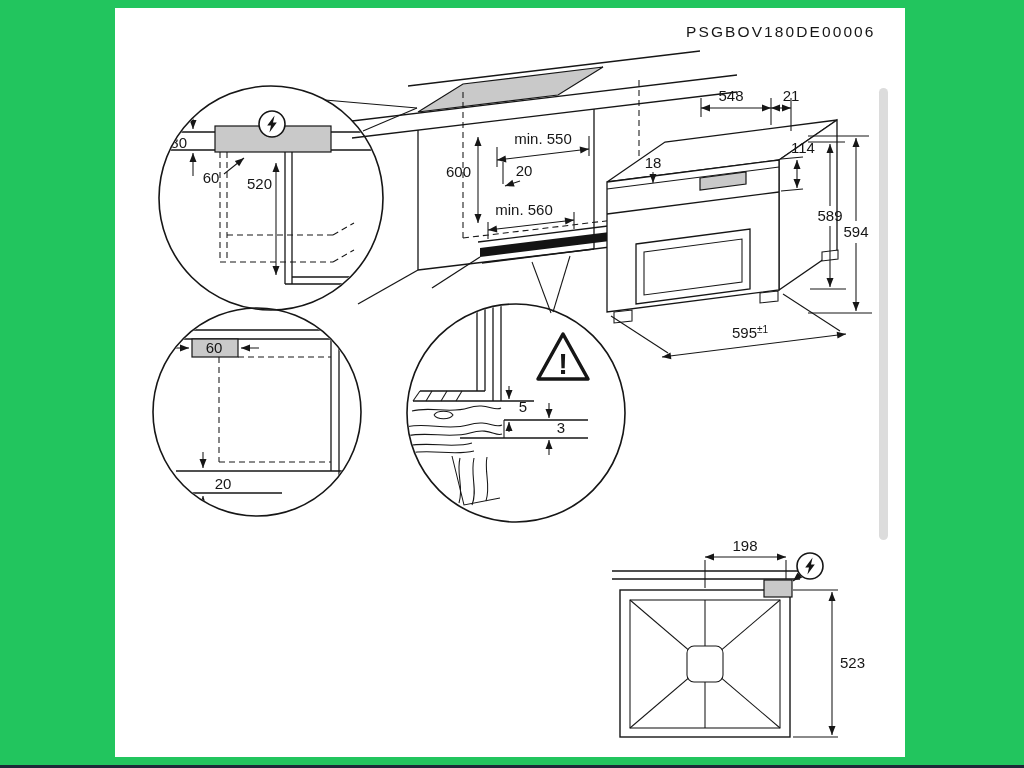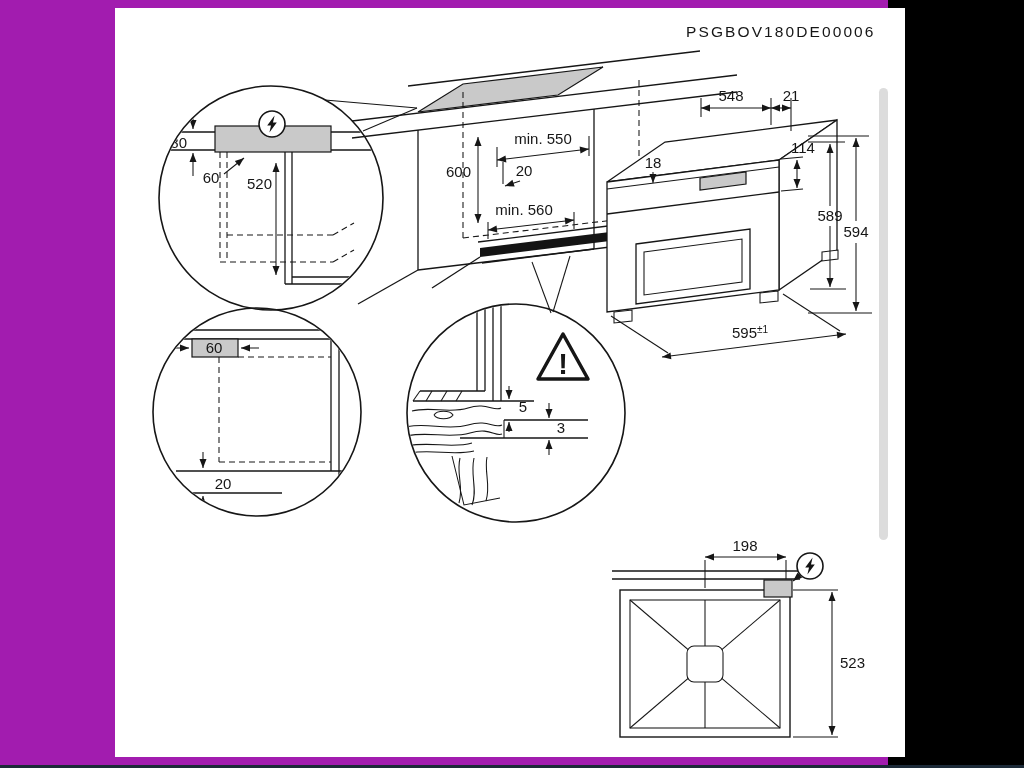--- a/index.html
+++ b/index.html
@@ -1,16 +1,16 @@
 <!DOCTYPE html>
 <html><head>
 <meta charset="utf-8">
 <style>
   html,body{margin:0;padding:0;width:1024px;height:768px;background:#000;overflow:hidden}
-  #stage{position:relative;width:888px;height:768px;background:#a21caf}
+  #stage{position:relative;width:1024px;height:768px;background:#22c55e}
   svg{position:absolute;left:0;top:0}
   .ln{stroke:#161616;stroke-width:1.3;fill:none;stroke-linecap:butt}
   .thin{stroke-width:1.05}
   .thick{stroke-width:1.6}
   .dash{stroke-dasharray:6 4}
   .shade{fill:#c9c9c9;stroke:#161616;stroke-width:1.2}
   .dark{fill:#141414;stroke:none}
   .wfill{fill:#ffffff}
   text{font-family:"Liberation Sans","DejaVu Sans",sans-serif;font-size:15px;fill:#161616;stroke:none}
   .title{font-size:15.5px;letter-spacing:2.1px}

